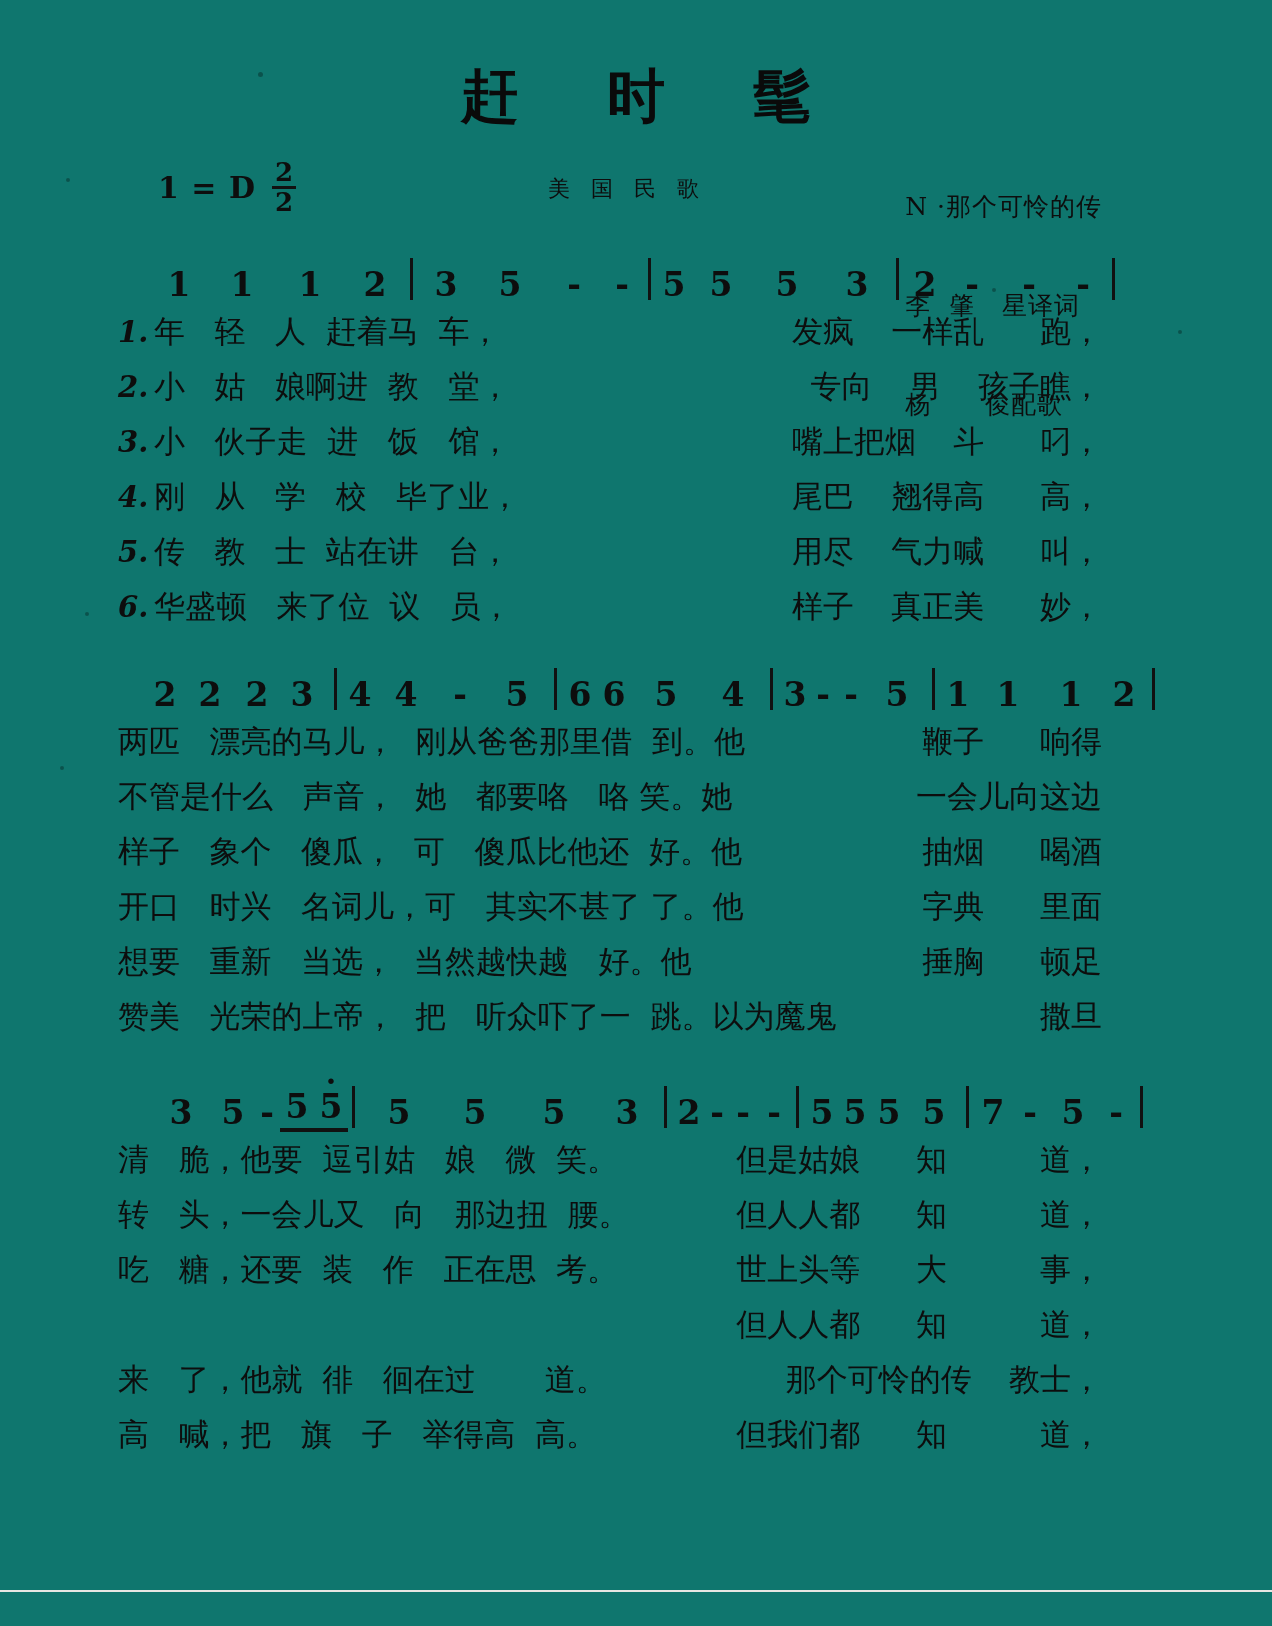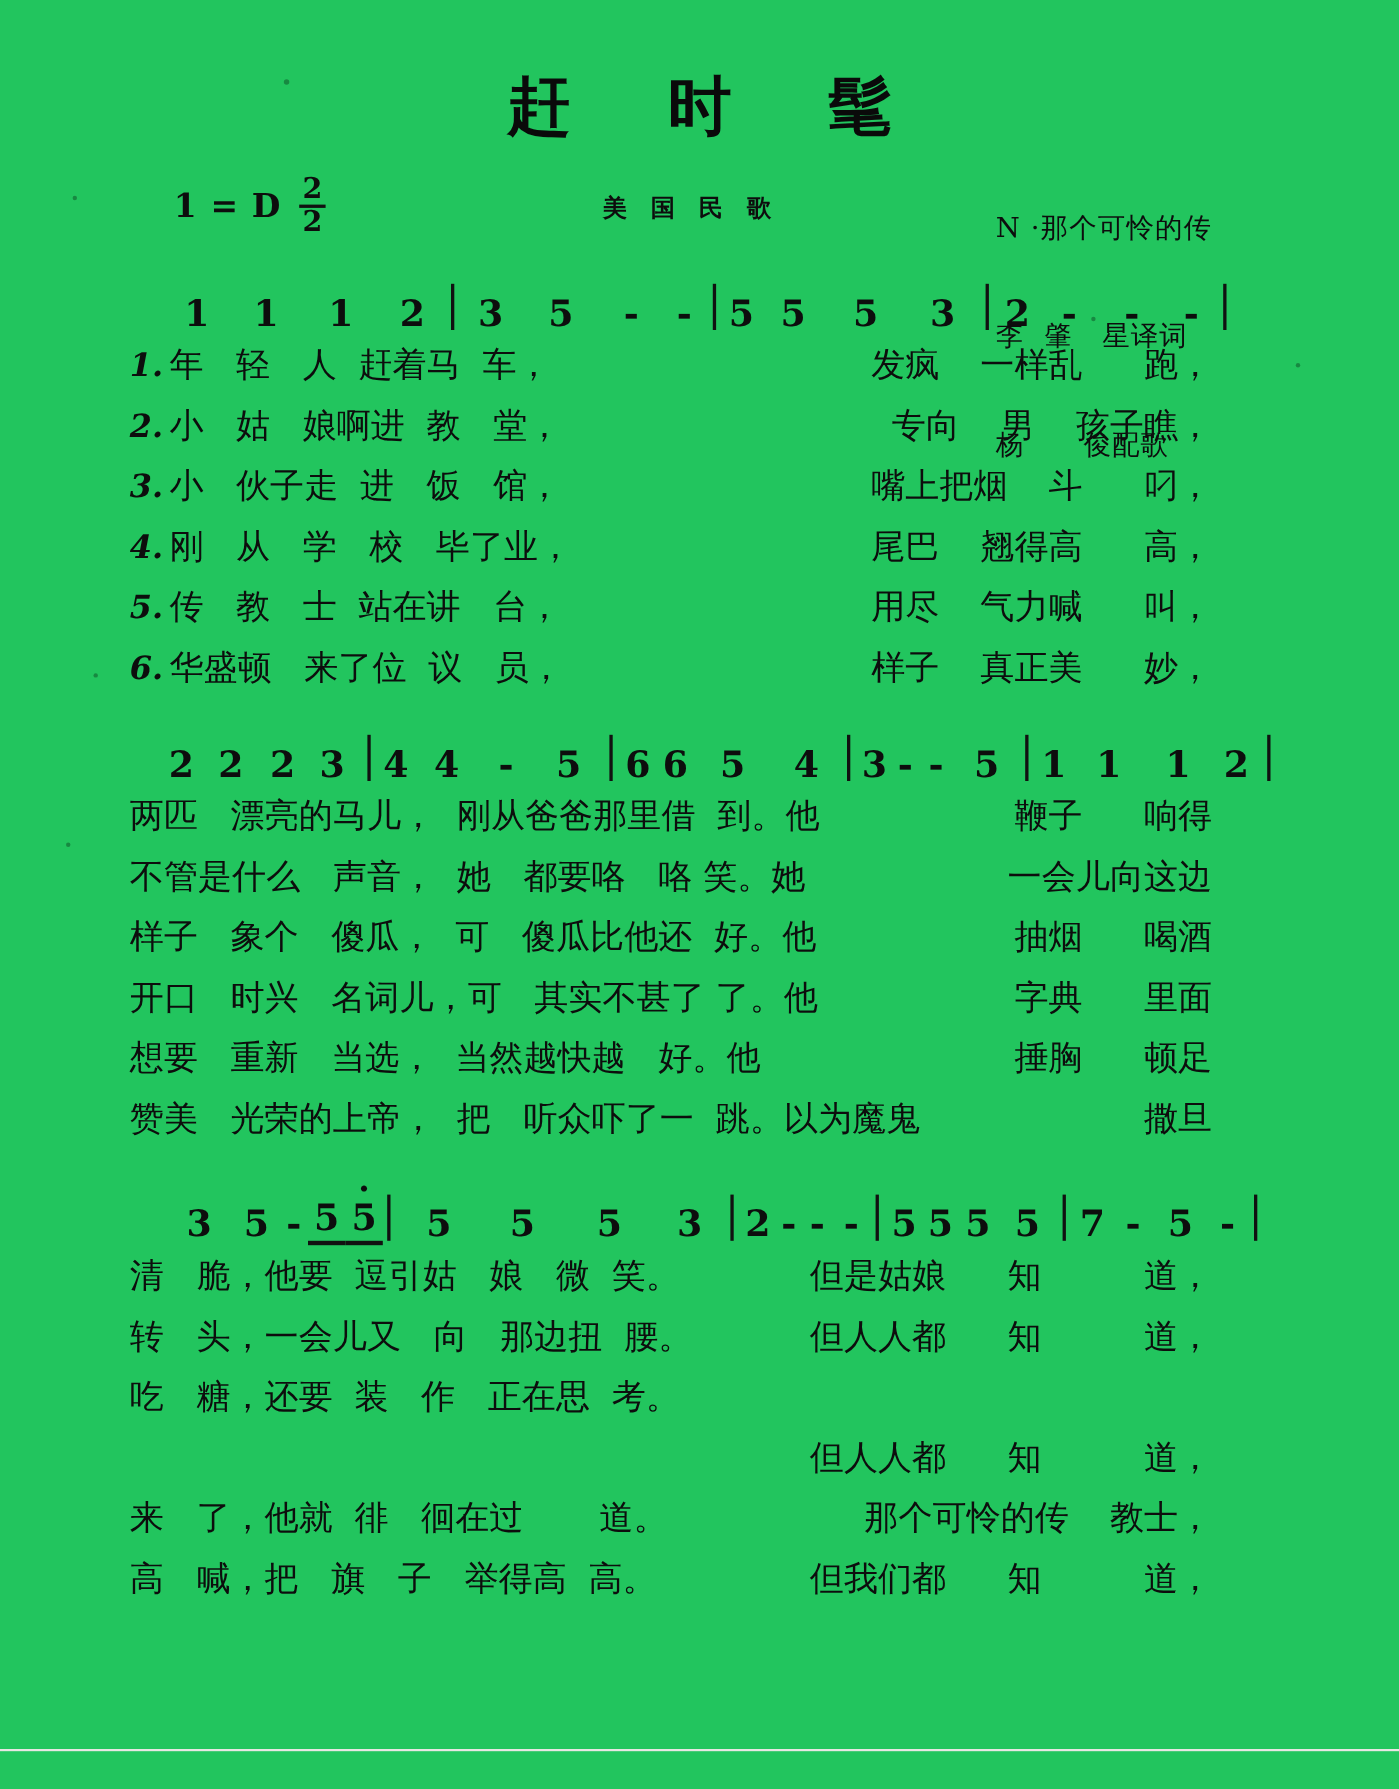--- a/index.html
+++ b/index.html
@@ -12,21 +12,21 @@
     height: 1626px;
     font-family: "DejaVu Sans", "Liberation Sans", sans-serif;
     color: #0d0d0d;
     position: relative;
     overflow: hidden;
   }
   .page {
     position: relative;
     width: 1272px;
     height: 1626px;
-    background: #22c55e;
+    background: #0f766e;
   }
   
   .title {
     position: absolute;
     top: 58px;
     left: 0;
     width: 1272px;
     text-align: center;
     font-family: "DejaVu Serif", "Liberation Serif", serif;
     font-weight: bold;
@@ -55,21 +55,21 @@
     font-size: 26px;
     font-weight: bold;
   }
   .meter .num { border-bottom: 3px solid #111; padding: 0 3px 1px 3px; }
   .meter .den { padding-top: 1px; }
   .genre {
     position: absolute;
     left: 548px;
     top: 174px;
     font-family: "DejaVu Serif", "Liberation Serif", serif;
-    font-weight: bold;
+    font-weight: normal;
     font-size: 22px;
     letter-spacing: 7px;
   }
   .credits {
     position: absolute;
     right: 170px;
     top: 124px;
     text-align: left;
     font-family: "DejaVu Serif", "Liberation Serif", serif;
     font-size: 25px;
@@ -329,20 +329,21 @@
       <div class="lrow">
         <span class="txt">清   脆，他要  逗引姑   娘   微  笑。</span>
         <span class="tail">但是姑娘   知     道，</span>
       </div>
       <div class="lrow">
         <span class="txt">转   头，一会儿又   向   那边扭  腰。</span>
         <span class="tail">但人人都   知     道，</span>
       </div>
       <div class="lrow">
         <span class="txt">吃   糖，还要  装   作   正在思  考。</span>
+        <span class="tail">世上头等   大     事，</span>
       </div>
       <div class="lrow">
         <span class="tail">但人人都   知     道，</span>
       </div>
       <div class="lrow">
         <span class="txt">来   了，他就  徘   徊在过       道。</span>
         <span class="tail">那个可怜的传  教士，</span>
       </div>
       <div class="lrow">
         <span class="txt">高   喊，把   旗   子   举得高  高。</span>

